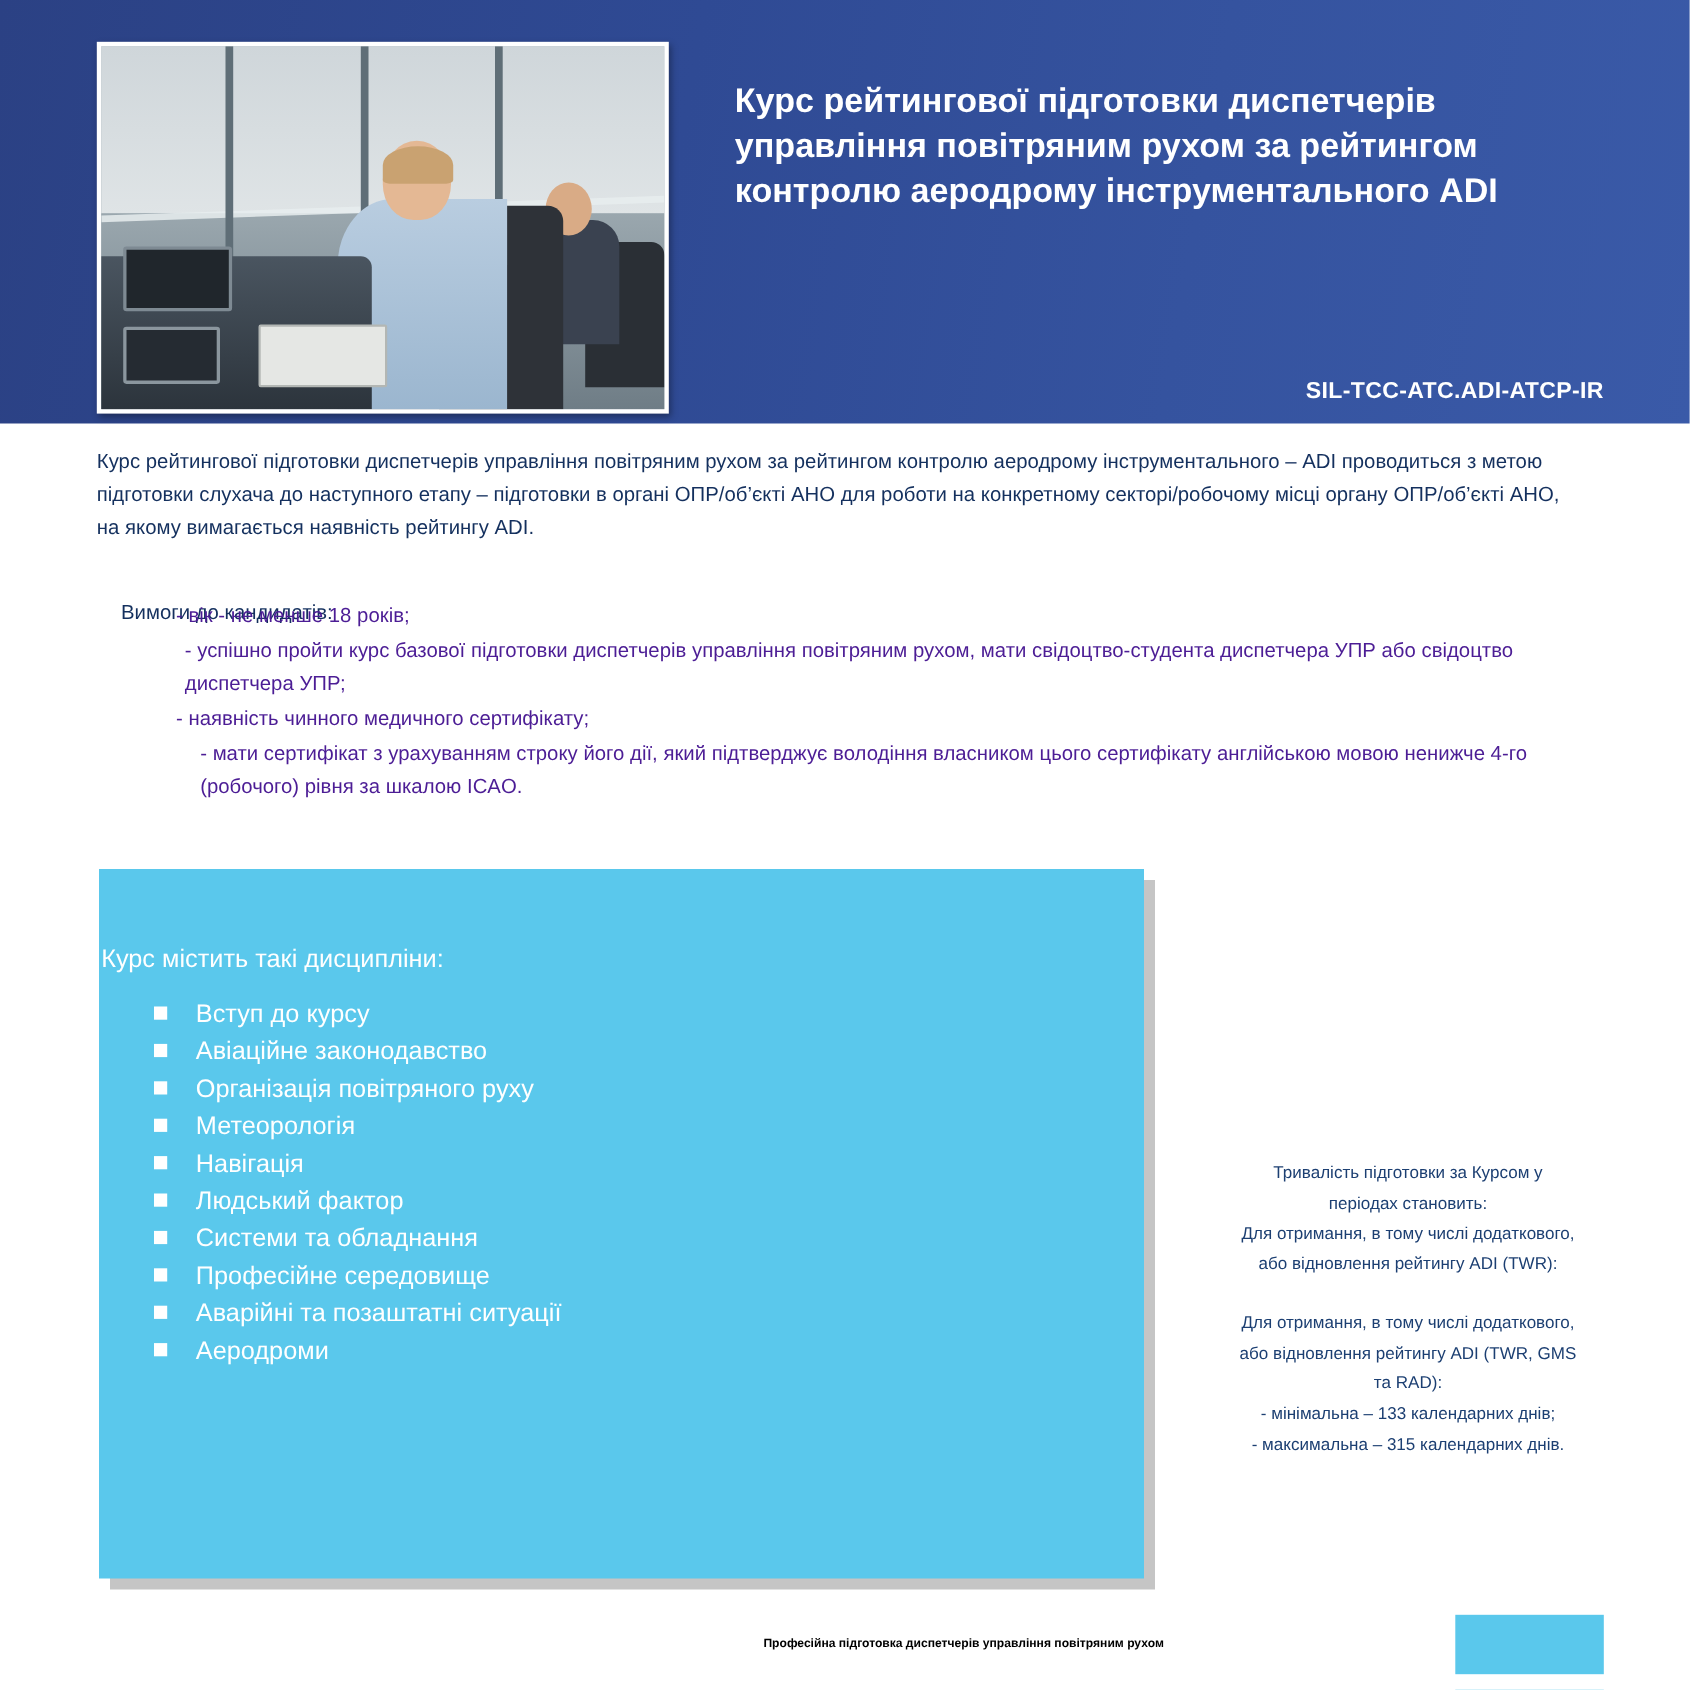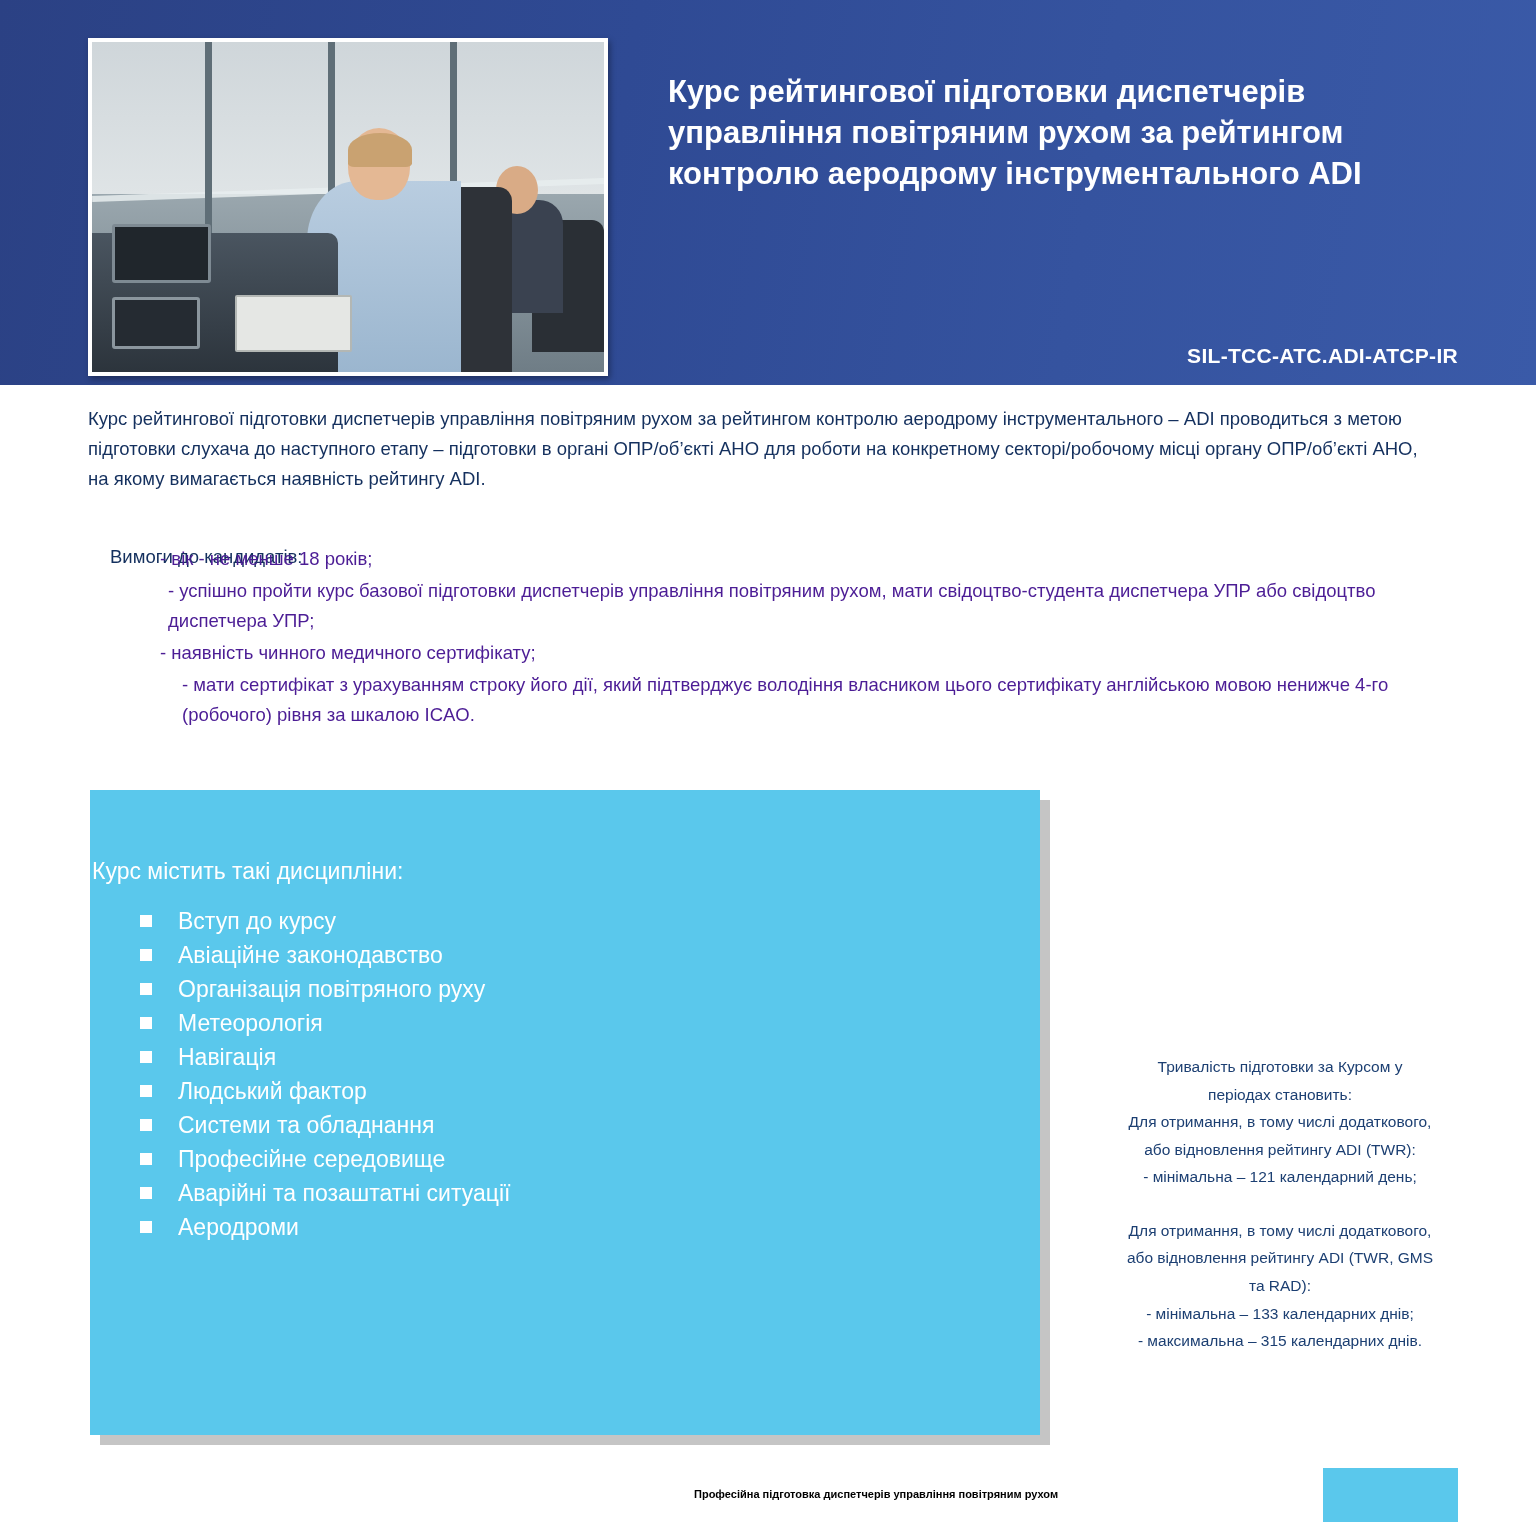--- a/index.html
+++ b/index.html
@@ -363,21 +363,20 @@
     <span class="bullet"></span>
     <span class="txt">Аеродроми</span>
   </div>
 </div>
 
 <div class="duration">
   <p>Тривалість підготовки за Курсом у</p>
   <p>періодах становить:</p>
   <p>Для отримання, в тому числі додаткового,</p>
   <p>або відновлення рейтингу ADI (TWR):</p>
-  <p>- мінімальна – 121 календарний день;</p>
   <div class="gap"></div>
   <p>Для отримання, в тому числі додаткового,</p>
   <p>або відновлення рейтингу ADI (TWR, GMS</p>
   <p>та RAD):</p>
   <p>- мінімальна – 133 календарних днів;</p>
   <p>- максимальна – 315 календарних днів.</p>
 </div>
 
 <div class="footer-bar">
   <div class="footer-line"></div>

